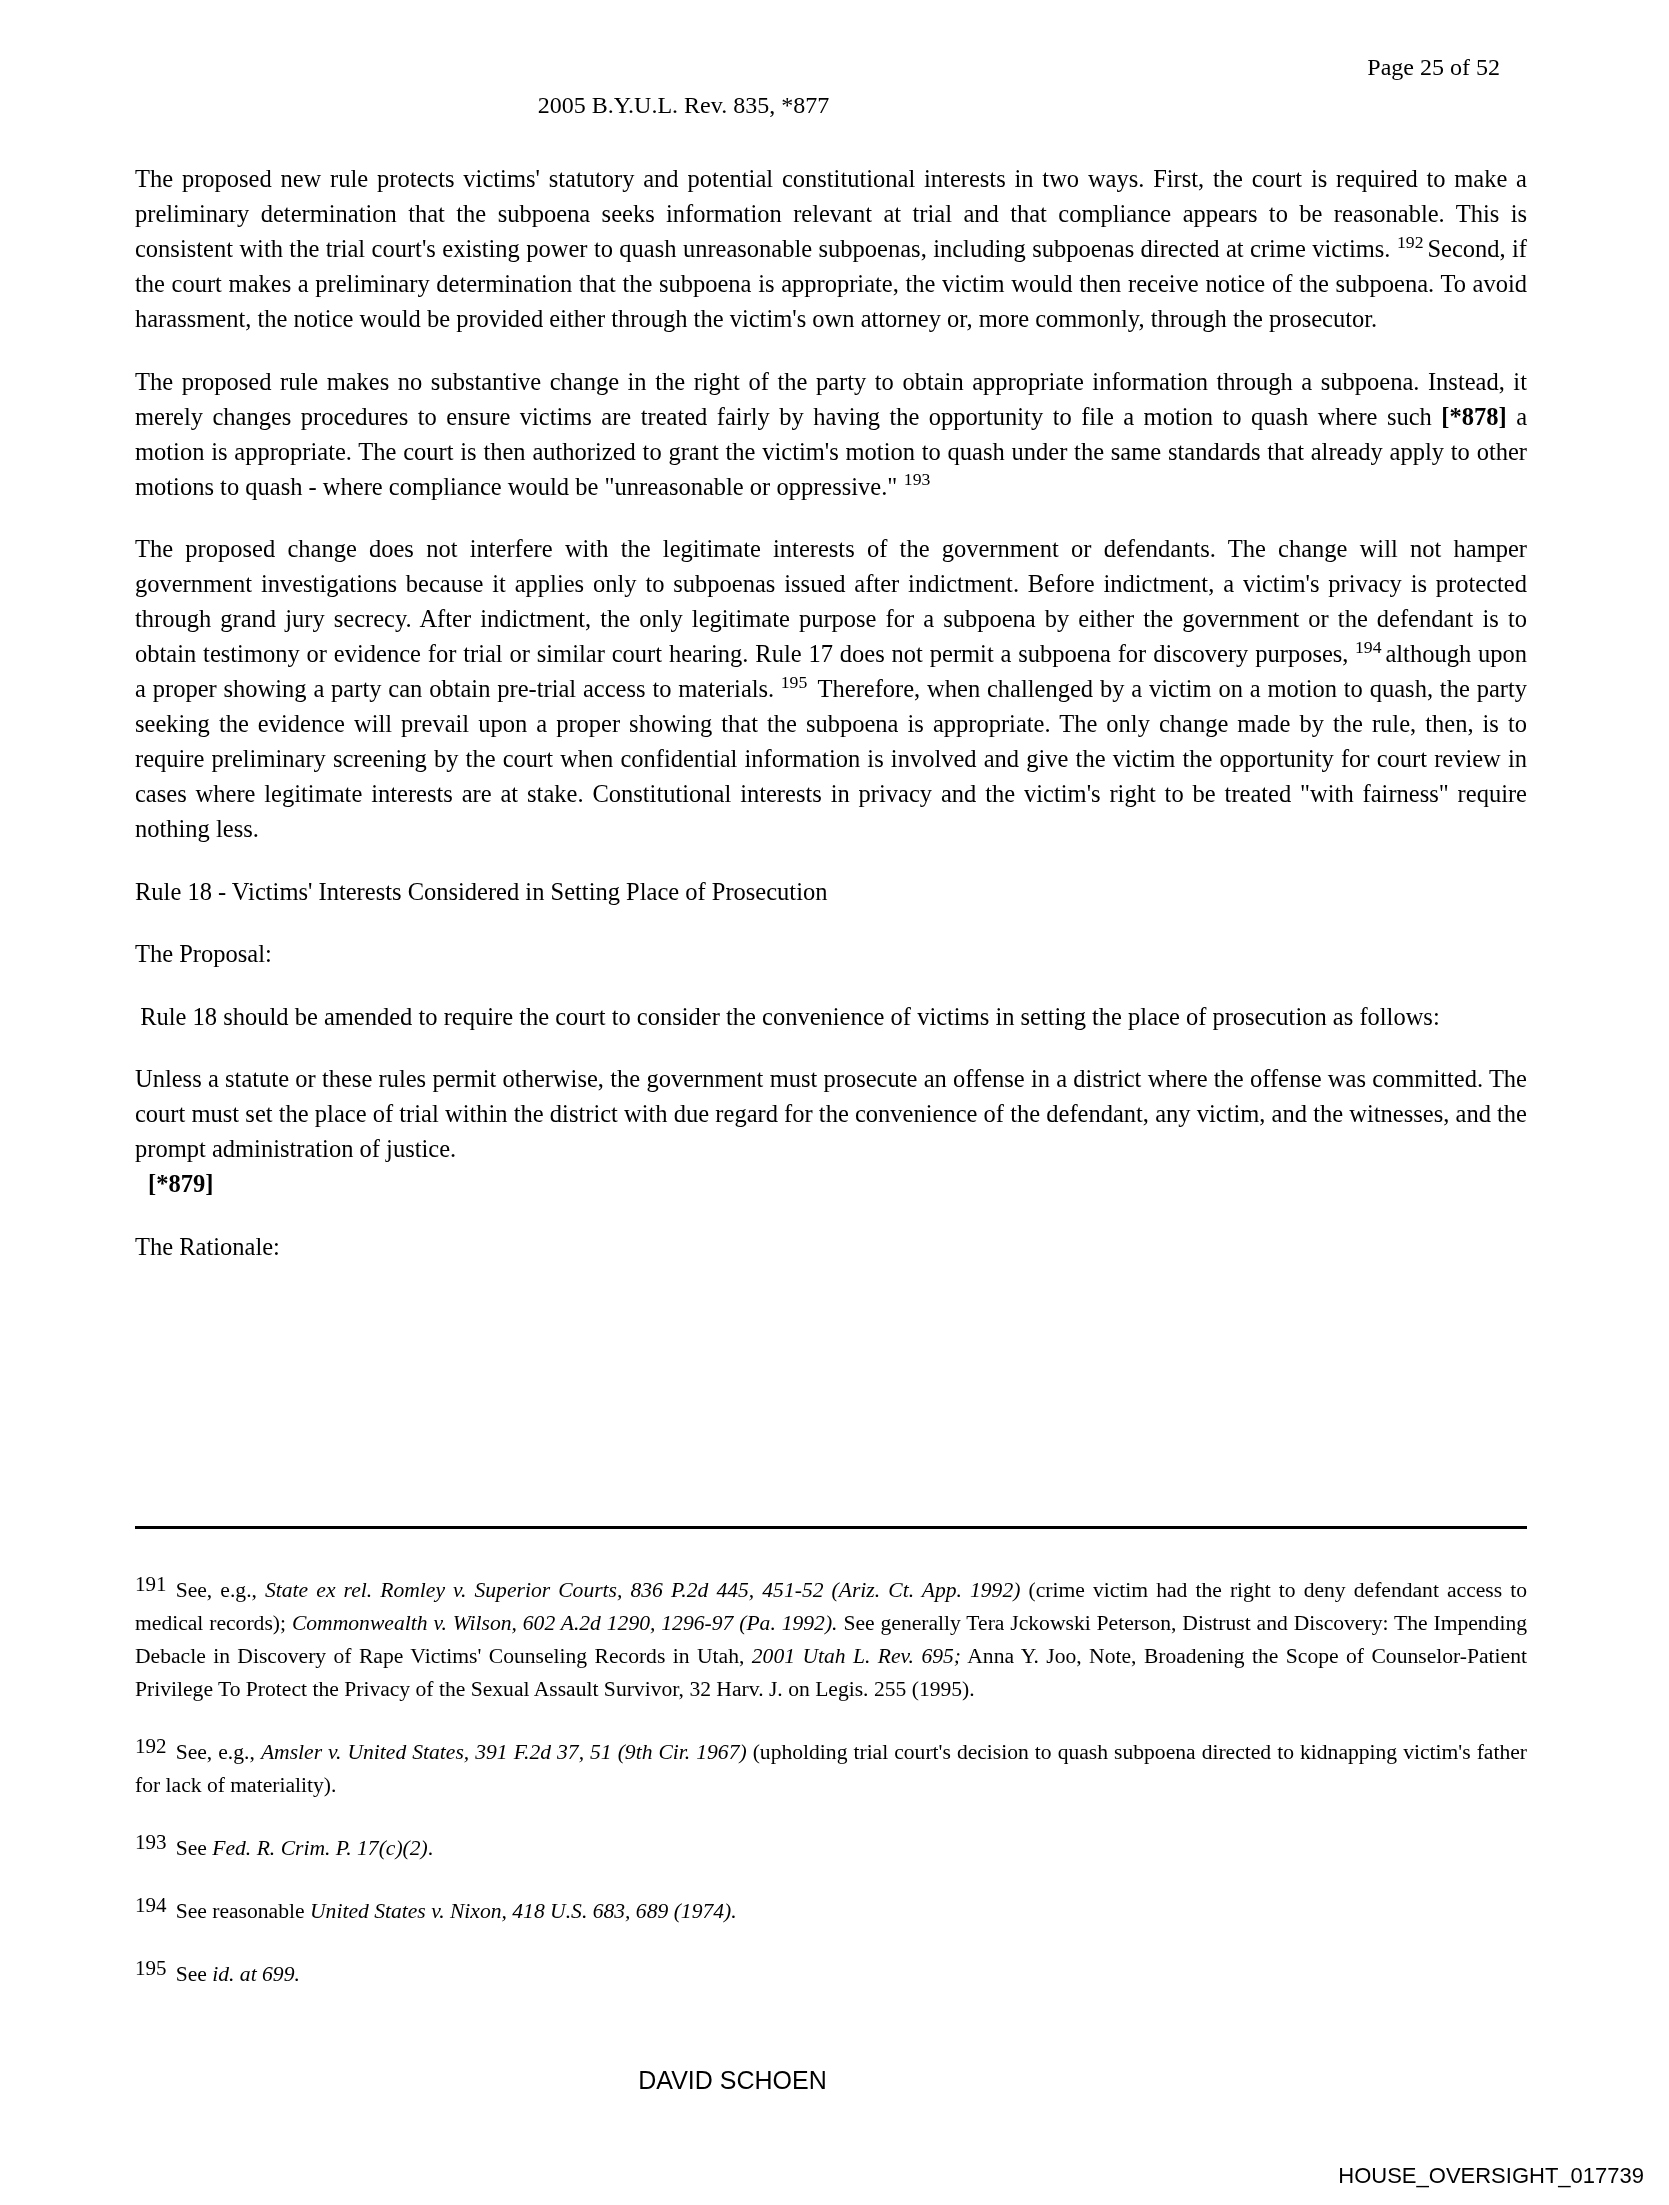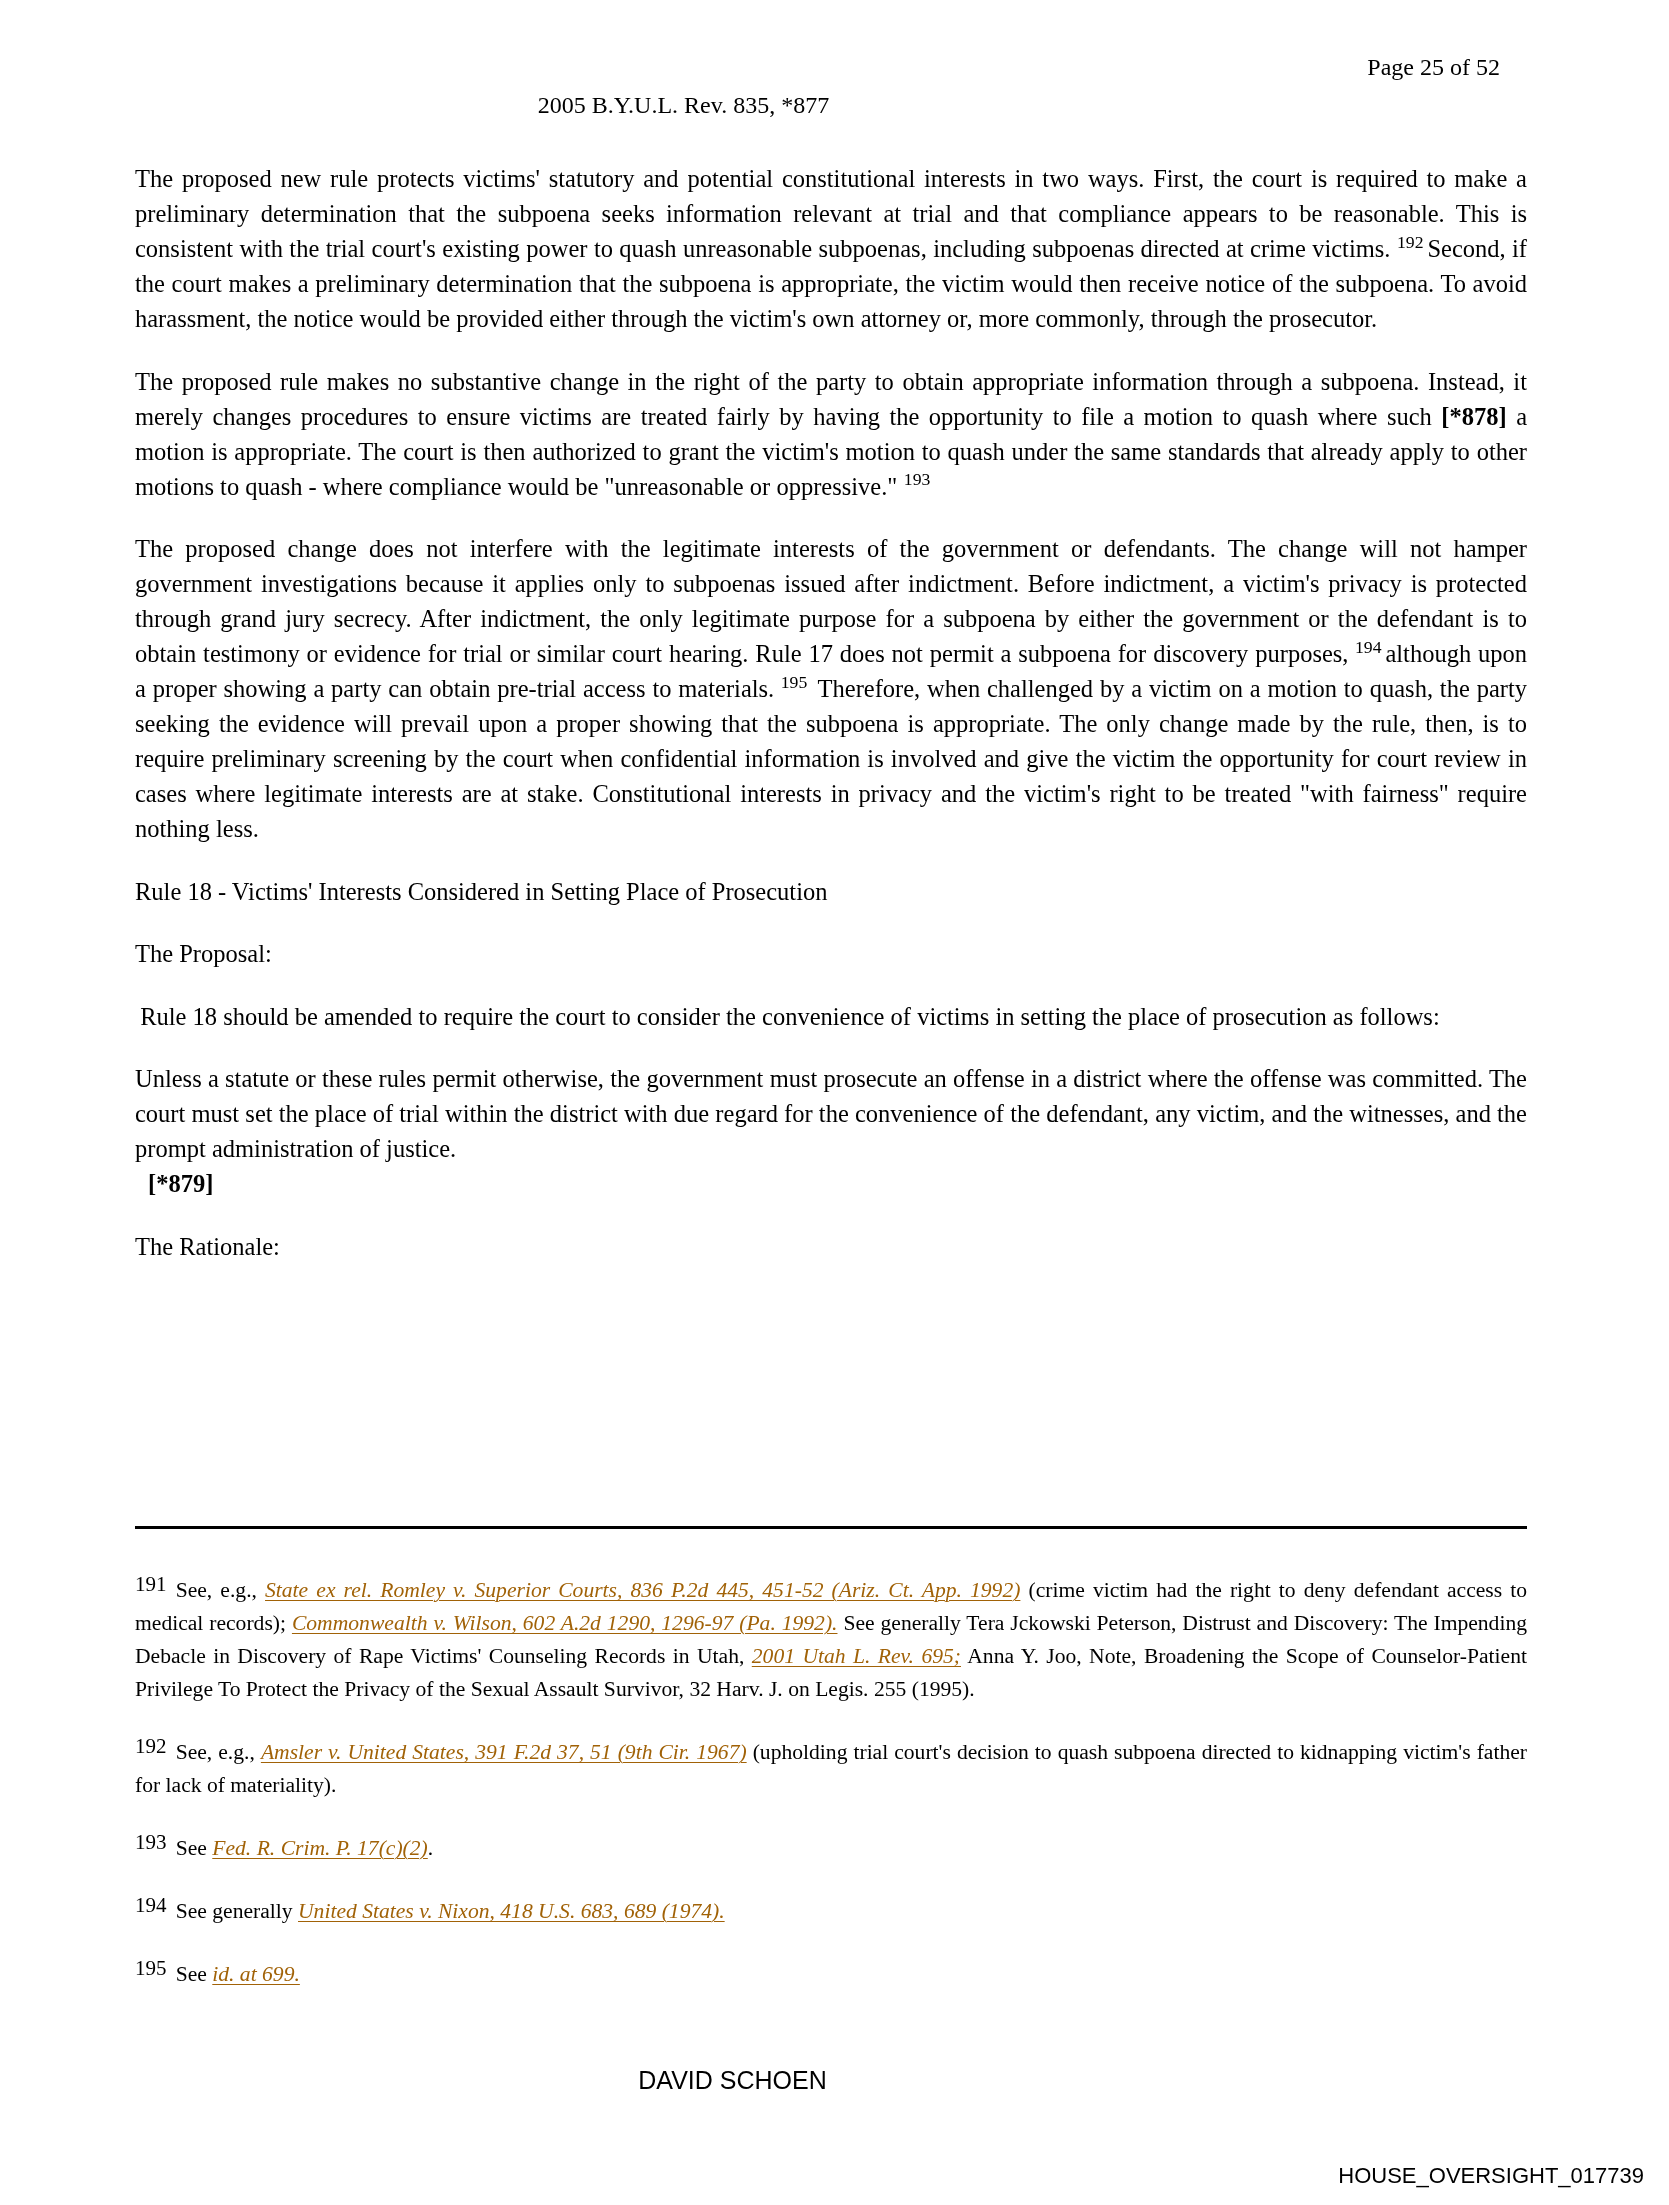--- a/index.html
+++ b/index.html
@@ -14,21 +14,21 @@
   .para { text-align: justify; margin: 0 0 27.5px 0; }
   .para.nojust { text-align: left; }
   sup.fn { font-size: 17.7px; vertical-align: 9.2px; line-height: 0; margin: 0 3.9px 0 6.5px; }
   .star { font-weight: bold; }
   .star-block { font-weight: bold; margin: -27.5px 0 27.5px 13px; }
   .indent1 { padding-left: 5.2px; }
   .rule { position: absolute; left: 135px; width: 1392px; top: 1526px; height: 2.6px; background: #000; }
   .footnotes { position: absolute; left: 135px; width: 1392px; top: 1574px; font-size: 21.6px; line-height: 33px; }
   .fnote { text-align: justify; margin: 0 0 30px 0; }
   .fnote .num { font-size: 21px; vertical-align: 6.5px; line-height: 0; margin-right: 9.2px; }
-  a.cite { color: #a16207; font-style: italic; text-decoration: underline; text-decoration-thickness: 1.3px; text-underline-offset: 3.3px; }
+  a.cite { color: #000000; font-style: italic; text-decoration-thickness: 1.3px; text-underline-offset: 3.3px; }
   .stamp-name { position: absolute; top: 2066px; left: 0; width: 1517px; text-align: center; font-family: "Liberation Sans", "DejaVu Sans", sans-serif; font-size: 25px; }
   .stamp-name span { display: inline-block; margin-left: -52px; }
   .stamp-id { position: absolute; top: 2163px; right: 25px; font-family: "Liberation Sans", "DejaVu Sans", sans-serif; font-size: 22px; }
 </style>
 </head>
 <body>
 
 <div class="page-num">Page 25 of 52</div>
 <div class="running-head"><span>2005 B.Y.U.L. Rev. 835, *877</span></div>
 
@@ -62,21 +62,21 @@
   <p class="fnote">
     <span class="num">192</span><span>See, e.g.,</span>
     <a class="cite">Amsler v. United States, 391 F.2d 37, 51 (9th Cir. 1967)</a>
     <span>(upholding trial court's decision to quash subpoena directed to kidnapping victim's father for lack of materiality).</span>
   </p>
   <p class="fnote">
     <span class="num">193</span><span>See</span>
     <a class="cite">Fed. R. Crim. P. 17(c)(2)</a><span>.</span>
   </p>
   <p class="fnote">
-    <span class="num">194</span><span>See generally</span>
+    <span class="num">194</span><span>See reasonable</span>
     <a class="cite">United States v. Nixon, 418 U.S. 683, 689 (1974).</a>
   </p>
   <p class="fnote">
     <span class="num">195</span><span>See</span>
     <a class="cite">id. at 699.</a>
   </p>
 </div>
 
 <div class="stamp-name"><span>DAVID SCHOEN</span></div>
 <div class="stamp-id">HOUSE_OVERSIGHT_017739</div>

